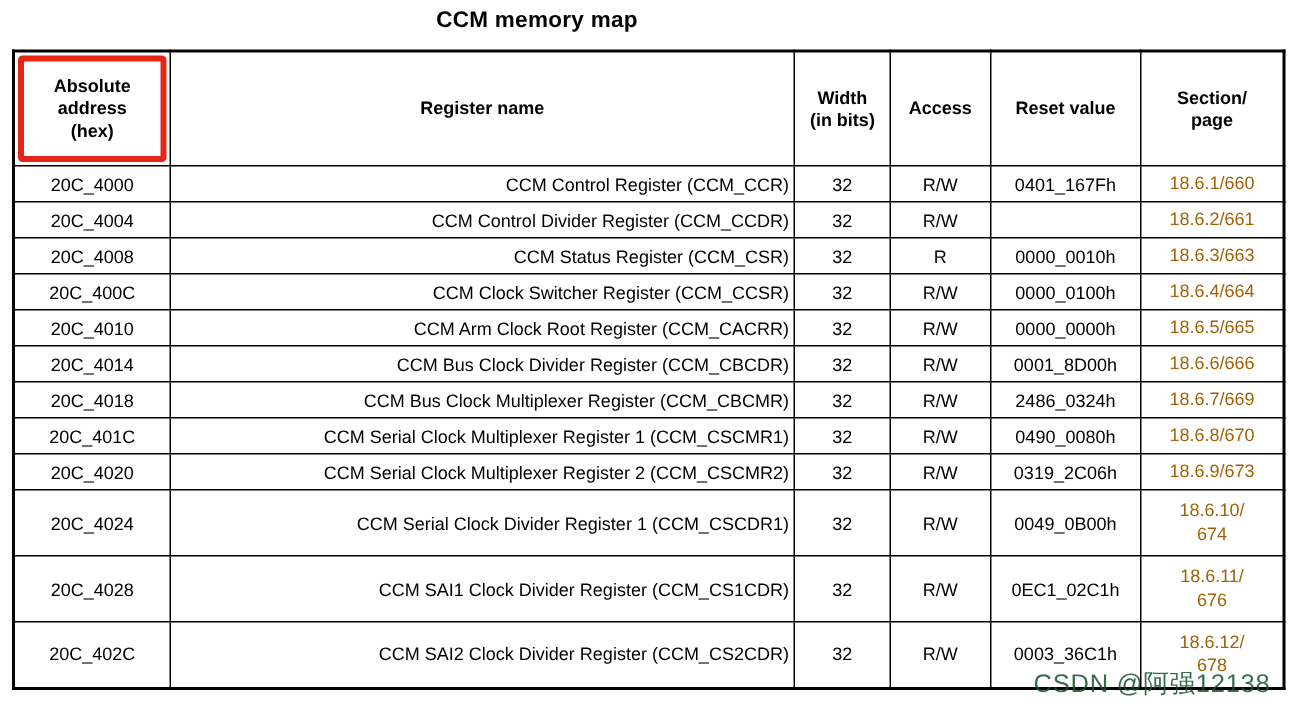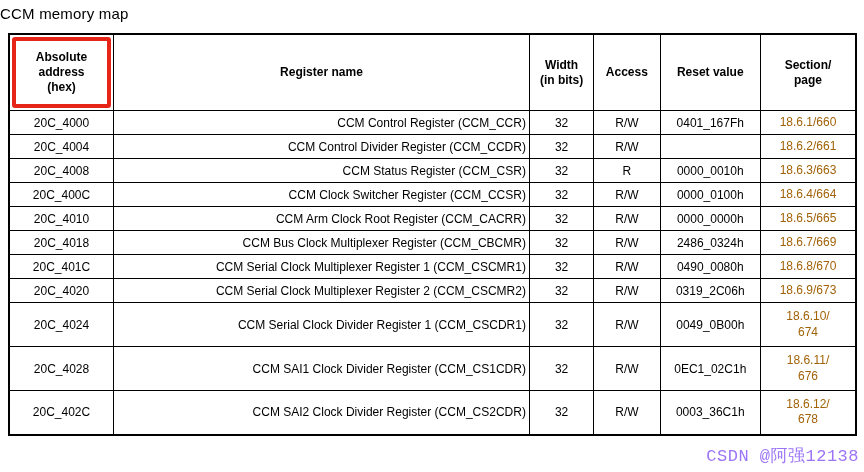--- a/index.html
+++ b/index.html
@@ -6,22 +6,23 @@
     margin: 0; padding: 0;
     width: 864px; height: 472px;
     background: #ffffff;
     font-family: "Liberation Sans", "DejaVu Sans", sans-serif;
     overflow: hidden;
     position: relative;
   }
   .page-title {
     position: absolute;
     top: 5px; left: 0; width: 716px;
+    text-align: center;
     font-size: 15px;
-    font-weight: normal;
+    font-weight: bold;
     color: #000;
     letter-spacing: 0.2px;
   }
   table.memmap {
     position: absolute;
     top: 33px; left: 8px;
     width: 849px;
     border-collapse: collapse;
     table-layout: fixed;
     border: 2px solid #000;
@@ -68,28 +69,27 @@
   }
   a.seclink {
     color: #a16207;
     text-decoration: none;
     white-space: pre-line;
     line-height: 1.3;
     cursor: pointer;
   }
   .watermark {
     position: absolute;
-    top: 444px; right: 5px;
+    top: 444px; right: 17px;
     font-size: 17px;
-    color: #8b5cf6;
+    color: #14532d;
     opacity: 0.85;
     letter-spacing: 0.5px;
     pointer-events: none;
     white-space: nowrap;
-    font-family: Liberation Mono, monospace;
   }
 </style>
 </head>
 <body>
 
 <div class="page-title">CCM memory map</div>
 
 <table class="memmap">
   <colgroup>
     <col class="c-addr">
@@ -151,20 +151,28 @@
     </tr>
     <tr class="row">
       <td class="addr">20C_4010</td>
       <td class="name">CCM Arm Clock Root Register (CCM_CACRR)</td>
       <td class="width">32</td>
       <td class="access">R/W</td>
       <td class="reset">0000_0000h</td>
       <td class="section"><a class="seclink">18.6.5/665</a></td>
     </tr>
     <tr class="row">
+      <td class="addr">20C_4014</td>
+      <td class="name">CCM Bus Clock Divider Register (CCM_CBCDR)</td>
+      <td class="width">32</td>
+      <td class="access">R/W</td>
+      <td class="reset">0001_8D00h</td>
+      <td class="section"><a class="seclink">18.6.6/666</a></td>
+    </tr>
+    <tr class="row">
       <td class="addr">20C_4018</td>
       <td class="name">CCM Bus Clock Multiplexer Register (CCM_CBCMR)</td>
       <td class="width">32</td>
       <td class="access">R/W</td>
       <td class="reset">2486_0324h</td>
       <td class="section"><a class="seclink">18.6.7/669</a></td>
     </tr>
     <tr class="row">
       <td class="addr">20C_401C</td>
       <td class="name">CCM Serial Clock Multiplexer Register 1 (CCM_CSCMR1)</td>

